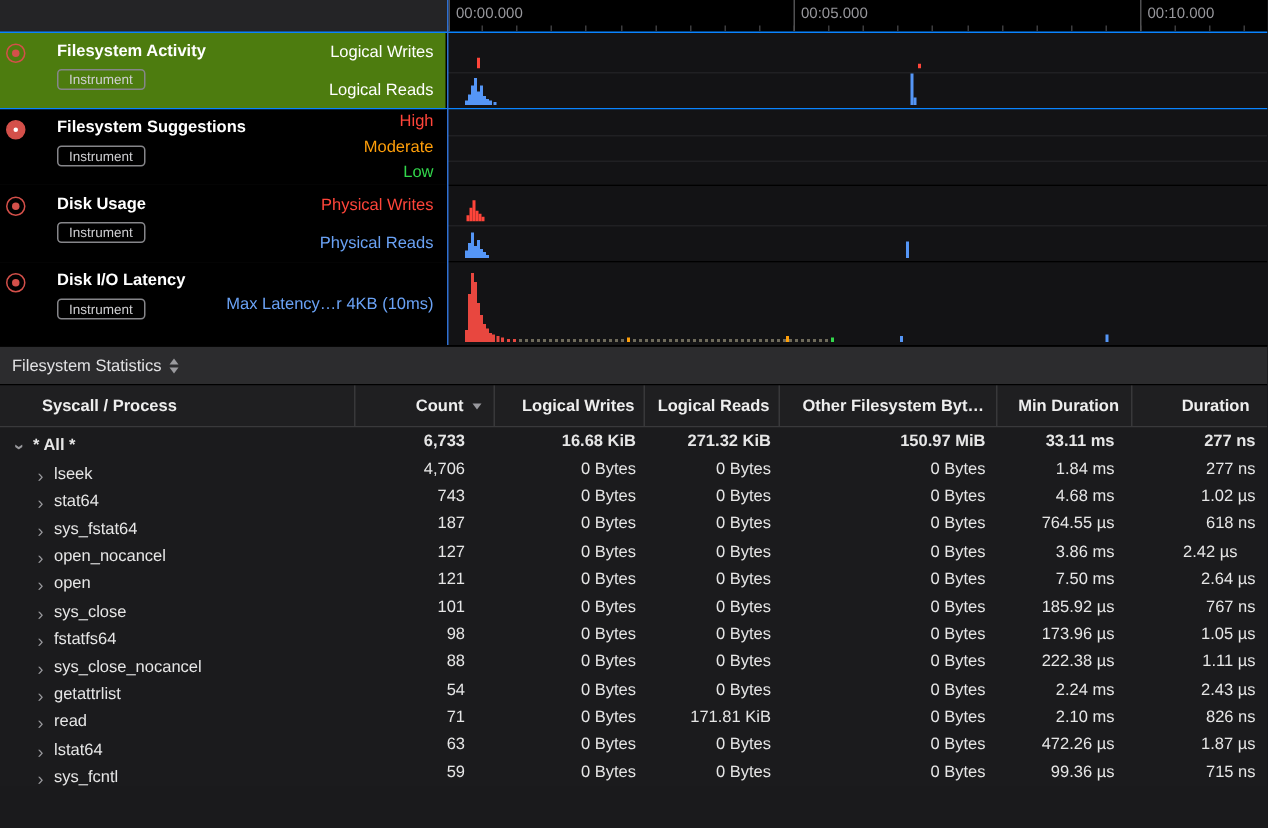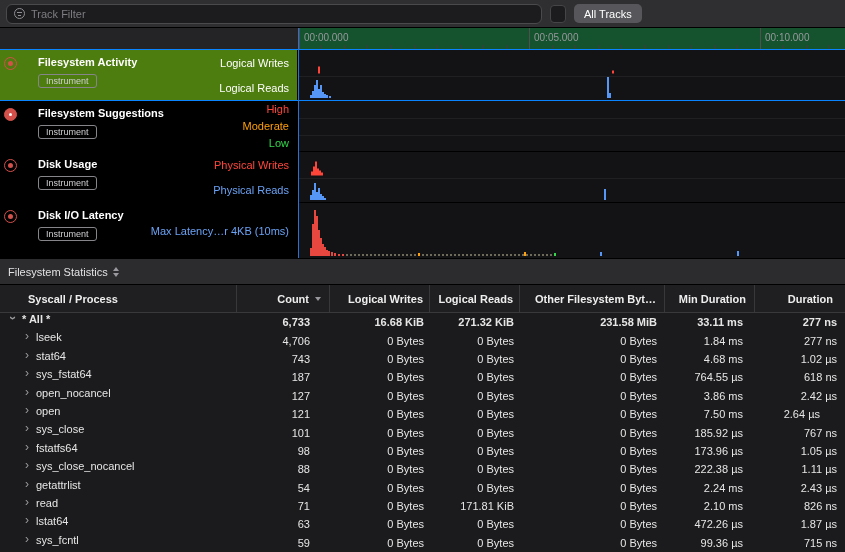--- a/index.html
+++ b/index.html
@@ -17,21 +17,21 @@
   .filter-icon::after  { content:''; position:absolute; left:3px; right:3px; top:6px; height:1px; background:#8e8e93; }
   .filter-field input { flex:1; background:transparent; border:none; outline:none; color:#ddd; font-size:11px; }
   .filter-field input::placeholder { color:#7d7d82; }
   .mini-btn { width:16px; height:18px; background:#1c1c1e; border:1px solid #454547; border-radius:4px; }
   .all-tracks { height:19px; background:#57575b; border:none; border-radius:5px; color:#fff;
                 font-size:11px; padding:0 10px; font-family:inherit; }
 
   
   .track-area { position:relative; height:231px; background:#111113; border-bottom:1px solid #000; }
   .corner { position:absolute; left:0; top:0; width:298px; height:22px; background:#242426; border-bottom:1px solid #0a84ff; }
-  .ruler { position:absolute; left:298px; top:0; right:0; height:22px; background:#14532d;
+  .ruler { position:absolute; left:298px; top:0; right:0; height:22px; background:#000000;
            border-bottom:1px solid #0a84ff; overflow:hidden; }
   .minor-tick { position:absolute; bottom:0; width:1px; height:4px; background:#3c3c3e; }
   .major-tick { position:absolute; top:0; bottom:0; border-left:1px solid #505052; }
   .tick-label { position:absolute; left:4px; top:4px; font-size:10px; color:#98989d; white-space:nowrap; }
   .track-rows { position:absolute; left:0; right:0; top:22px; }
   .track-row { display:flex; border-bottom:1px solid #000; }
   .track-row.selected { border-bottom:1px solid #0a84ff; }
   .t-sidebar { width:298px; min-width:298px; background:#000000; border-right:1px solid #000;
                position:relative; display:flex; }
   .track-row.selected .t-sidebar { background:#4d7c0f; }
@@ -69,39 +69,31 @@
   .h-cell { display:flex; align-items:center; border-right:1px solid #38383a; height:100%; color:#eee; white-space:nowrap; overflow:hidden; }
   .h-cell:last-child { border-right:none; }
   .h-cell.right { justify-content:flex-end; }
   .sort-tri { width:0; height:0; border-left:3px solid transparent; border-right:3px solid transparent;
               border-top:4px solid #98989d; margin-left:6px; }
 
   .tbl-body { background:#1b1b1d; }
   .tbl-row { display:flex; height:18.4px; align-items:center; font-size:11px; color:#e6e6e6; }
   .tbl-row.bold { font-weight:bold; }
   .cell { white-space:nowrap; overflow:hidden; }
-  .name-cell { display:flex; align-items:flex-start; height:100%; }
+  .name-cell { display:flex; align-items:flex-end; height:100%; }
   .row-chevron { display:inline-block; width:10px; margin-right:4px; color:#9a9a9e; font-size:12px;
                  line-height:10px; text-align:center; transition:none; }
   .row-chevron.expanded { transform:rotate(90deg); }
   .cell.num { display:flex; justify-content:flex-end; align-items:center; height:100%; }
 </style>
 </head>
 <body>
 
 <div class="app">
 
-  <div class="toolbar">
-    <div class="filter-field">
-      <span class="filter-icon"></span>
-      <input type="text" placeholder="Track Filter" style="">
-    </div>
-    <div class="mini-btn"></div>
-    <button class="all-tracks">All Tracks</button>
-  </div>
 
   <div class="track-area">
     <div class="corner"></div>
     <div class="ruler">
         <div class="minor-tick" style="left: 0px;"></div>
         <div class="minor-tick" style="left: 23.1px;"></div>
         <div class="minor-tick" style="left: 46.2px;"></div>
         <div class="minor-tick" style="left: 69.3px;"></div>
         <div class="minor-tick" style="left: 92.4px;"></div>
         <div class="minor-tick" style="left: 115.5px;"></div>
@@ -334,21 +326,21 @@
     </div>
   <div class="tbl-body">
       <div class="tbl-row bold">
         <div class="cell name-cell" style="width: 237px; padding-left: 8px;">
           <span class="row-chevron expanded">›</span>
           <span class="row-name">* All *</span>
         </div>
         <div class="cell num" style="width: 93px; padding-right: 20px;">6,733</div>
         <div class="cell num" style="width: 100px; padding-right: 6px;">16.68 KiB</div>
         <div class="cell num" style="width: 90px; padding-right: 6px;">271.32 KiB</div>
-        <div class="cell num" style="width: 145px; padding-right: 8px;">231.58 MiB</div>
+        <div class="cell num" style="width: 145px; padding-right: 8px;">150.97 MiB</div>
         <div class="cell num" style="width: 90px; padding-right: 12px;">33.11 ms</div>
         <div class="cell num" style="width: 90px; padding-right: 8px;">277 ns</div>
       </div>
       <div class="tbl-row">
         <div class="cell name-cell" style="width: 237px; padding-left: 22px;">
           <span class="row-chevron">›</span>
           <span class="row-name">lseek</span>
         </div>
         <div class="cell num" style="width: 93px; padding-right: 20px;">4,706</div>
         <div class="cell num" style="width: 100px; padding-right: 6px;">0 Bytes</div>
@@ -384,33 +376,33 @@
       <div class="tbl-row">
         <div class="cell name-cell" style="width: 237px; padding-left: 22px;">
           <span class="row-chevron">›</span>
           <span class="row-name">open_nocancel</span>
         </div>
         <div class="cell num" style="width: 93px; padding-right: 20px;">127</div>
         <div class="cell num" style="width: 100px; padding-right: 6px;">0 Bytes</div>
         <div class="cell num" style="width: 90px; padding-right: 6px;">0 Bytes</div>
         <div class="cell num" style="width: 145px; padding-right: 8px;">0 Bytes</div>
         <div class="cell num" style="width: 90px; padding-right: 12px;">3.86 ms</div>
-        <div class="cell num" style="width: 90px; padding-right: 8px;">2.42 µs</div>
+        <div class="cell num" style="width: 90px; padding-right: 20px;">2.42 µs</div>
       </div>
       <div class="tbl-row">
         <div class="cell name-cell" style="width: 237px; padding-left: 22px;">
           <span class="row-chevron">›</span>
           <span class="row-name">open</span>
         </div>
         <div class="cell num" style="width: 93px; padding-right: 20px;">121</div>
         <div class="cell num" style="width: 100px; padding-right: 6px;">0 Bytes</div>
         <div class="cell num" style="width: 90px; padding-right: 6px;">0 Bytes</div>
         <div class="cell num" style="width: 145px; padding-right: 8px;">0 Bytes</div>
         <div class="cell num" style="width: 90px; padding-right: 12px;">7.50 ms</div>
-        <div class="cell num" style="width: 90px; padding-right: 25px;">2.64 µs</div>
+        <div class="cell num" style="width: 90px; padding-right: 8px;">2.64 µs</div>
       </div>
       <div class="tbl-row">
         <div class="cell name-cell" style="width: 237px; padding-left: 22px;">
           <span class="row-chevron">›</span>
           <span class="row-name">sys_close</span>
         </div>
         <div class="cell num" style="width: 93px; padding-right: 20px;">101</div>
         <div class="cell num" style="width: 100px; padding-right: 6px;">0 Bytes</div>
         <div class="cell num" style="width: 90px; padding-right: 6px;">0 Bytes</div>
         <div class="cell num" style="width: 145px; padding-right: 8px;">0 Bytes</div>

